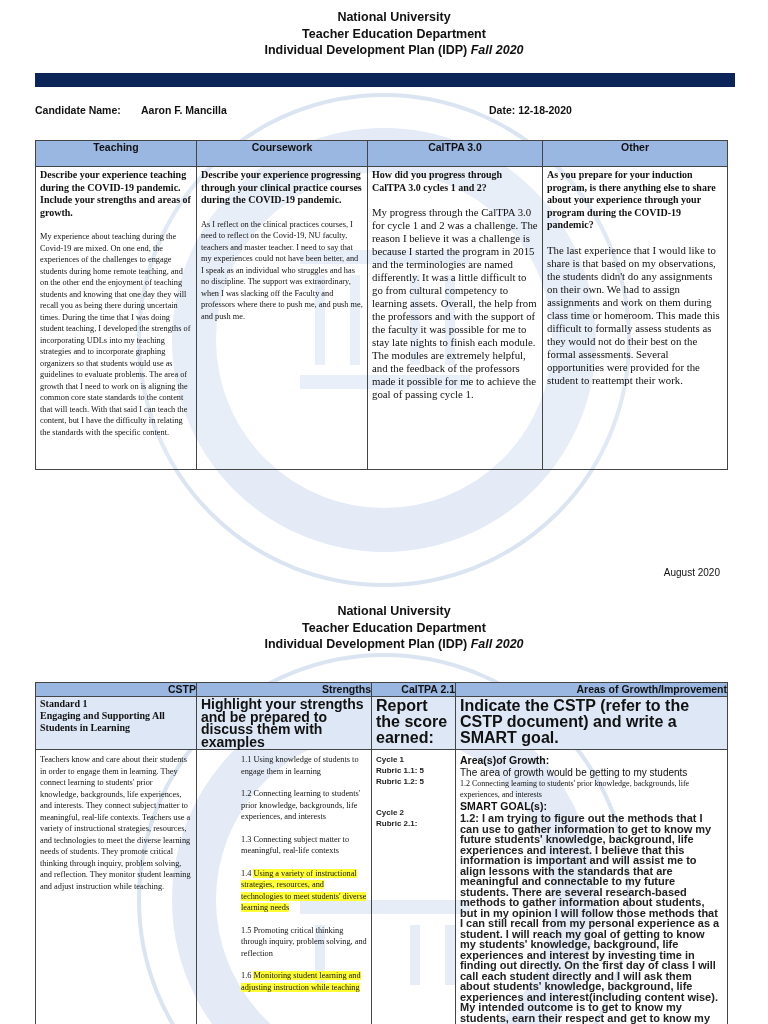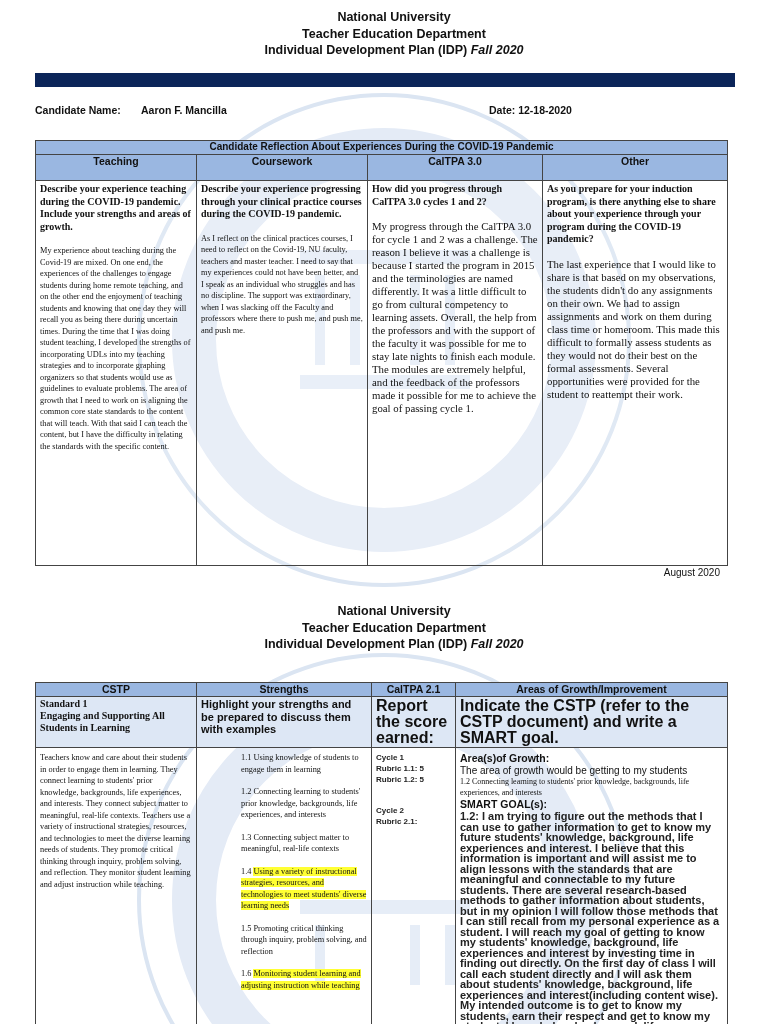--- a/index.html
+++ b/index.html
@@ -23,32 +23,32 @@
     .candidate-row .lbl { position: absolute; left: 0; }
     .candidate-row .name { position: absolute; left: 106px; }
     .candidate-row .date { position: absolute; left: 454px; }
 
     table { border-collapse: collapse; table-layout: fixed; position: absolute; }
     td, th { border: 1px solid #444; vertical-align: top; }
 
     .t1 { left: 35px; top: 140px; width: 692px; }
     .t1 .banner { background: #9ab7e1; font-weight: bold; font-size: 10px; text-align: center; height: 14px; line-height: 12px; color: #111; }
     .t1 .colhead { background: #9ab7e1; font-weight: bold; font-size: 10.5px; text-align: center; height: 26px; line-height: 12px; color: #111; }
-    .t1 .body td { height: 385px; padding: 2px 4px; font-family: "Liberation Serif", serif; background: rgba(255,255,255,0.15); }
+    .t1 .body td { height: 303px; padding: 2px 4px; font-family: "Liberation Serif", serif; background: rgba(255,255,255,0.15); }
     .q { font-weight: bold; font-size: 10px; line-height: 12.5px; margin-bottom: 12px; }
     .ans-s { font-size: 8.3px; line-height: 11.5px; }
     .ans-l { font-size: 10.8px; line-height: 13px; }
 
     .footer-date { position: absolute; right: 48px; top: 567px; font-size: 10px; color: #111; }
 
     .t2 { left: 35px; top: 86px; width: 692px; }
-    .t2 .colhead { background: #9ab7e1; font-weight: bold; font-size: 10.5px; text-align: center; height: 14px; line-height: 12px; color: #111; }
+    .t2 .colhead { background: #9ab7e1; font-weight: bold; font-size: 10.5px; text-align: right; height: 14px; line-height: 12px; color: #111; }
     .t2 .subhead td { background: #dde7f5; height: 38px; padding: 1px 4px; }
     .std { font-family: "Liberation Serif", serif; font-weight: bold; font-size: 10px; line-height: 12px; }
-    .prompt { font-weight: bold; font-size: 11px; line-height: 12.5px; }
+    .prompt { font-weight: bold; font-size: 14px; line-height: 12.5px; }
     .prompt-lg { font-weight: bold; font-size: 16px; line-height: 16px; }
     .t2 .body td { height: 300px; padding: 4px 4px; }
     .serif-s { font-family: "Liberation Serif", serif; font-size: 8.3px; line-height: 11.5px; }
     .strength { font-family: "Liberation Serif", serif; font-size: 8.3px; line-height: 11.5px; margin-bottom: 11px; margin-left: 40px; }
     .hl { background: #ffff33; }
     .score { font-size: 8px; line-height: 11px; font-weight: bold; color: #222; }
     .score-gap { height: 20px; }
     .aog-title { font-weight: bold; font-size: 10.5px; line-height: 13px; }
     .aog-line { font-size: 10px; line-height: 12px; }
     .aog-sub { font-family: "Liberation Serif", serif; font-size: 8px; line-height: 10.5px; }
@@ -94,23 +94,20 @@
   </div>
 
   <table class="t1">
     <colgroup>
       <col style="width:161px">
         <col style="width:171px">
         <col style="width:175px">
         <col style="width:185px">
     </colgroup>
     <tbody>
-        <tr>
-      <td class="banner" colspan="4">Candidate Reflection About Experiences During the COVID-19 Pandemic</td>
-    </tr>
     <tr>
       <td class="colhead">Teaching</td>
       <td class="colhead">Coursework</td>
       <td class="colhead">CalTPA 3.0</td>
       <td class="colhead">Other</td>
     </tr>
     <tr class="body">
       <td>
         <div class="q">Describe your experience teaching during the COVID-19 pandemic. Include your strengths and areas of growth.</div>
         <div class="ans-s">My experience about teaching during the Covid-19 are mixed. On one end, the experiences of the challenges to engage students during home remote teaching, and on the other end the enjoyment of teaching students and knowing that one day they will recall you as being there during uncertain times. During the time that I was doing student teaching, I developed the strengths of incorporating UDLs into my teaching strategies and to incorporate graphing organizers so that students would use as guidelines to evaluate problems. The area of growth that I need to work on is aligning the common core state standards to the content that will teach. With that said I can teach the content, but I have the difficulty in relating the standards with the specific content.</div>

